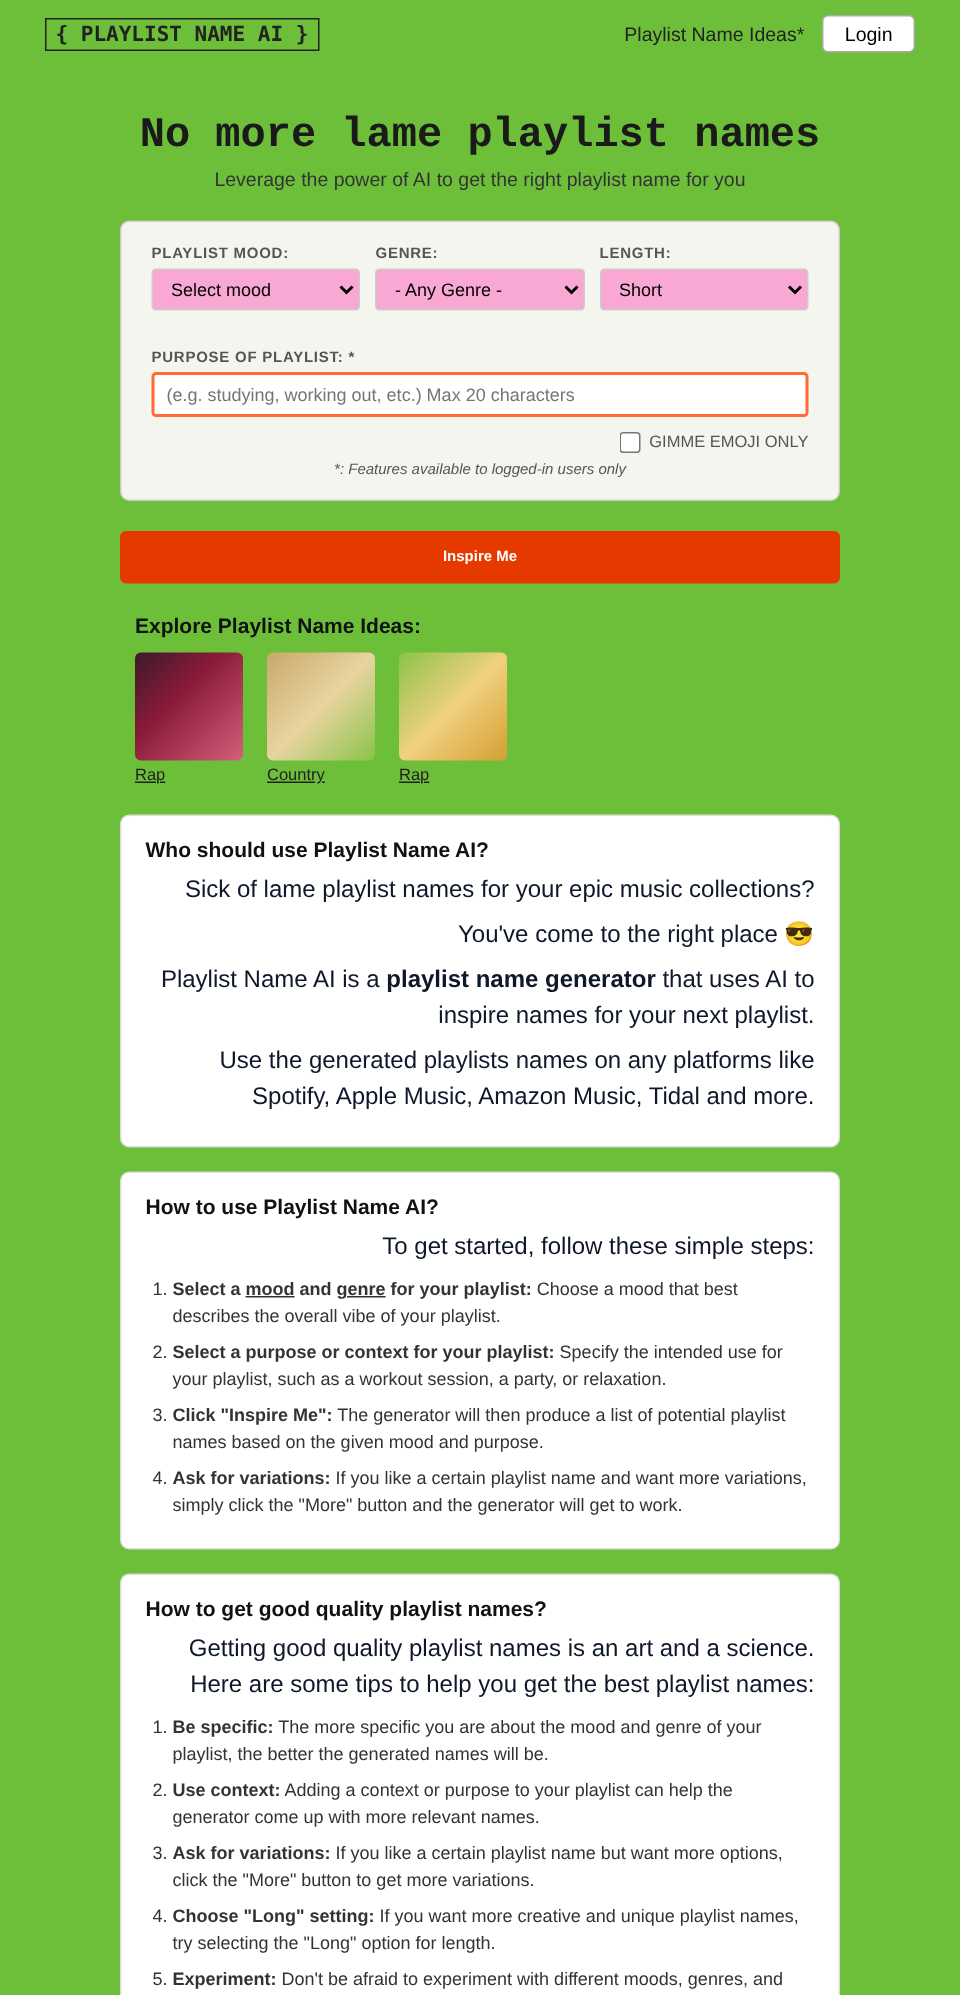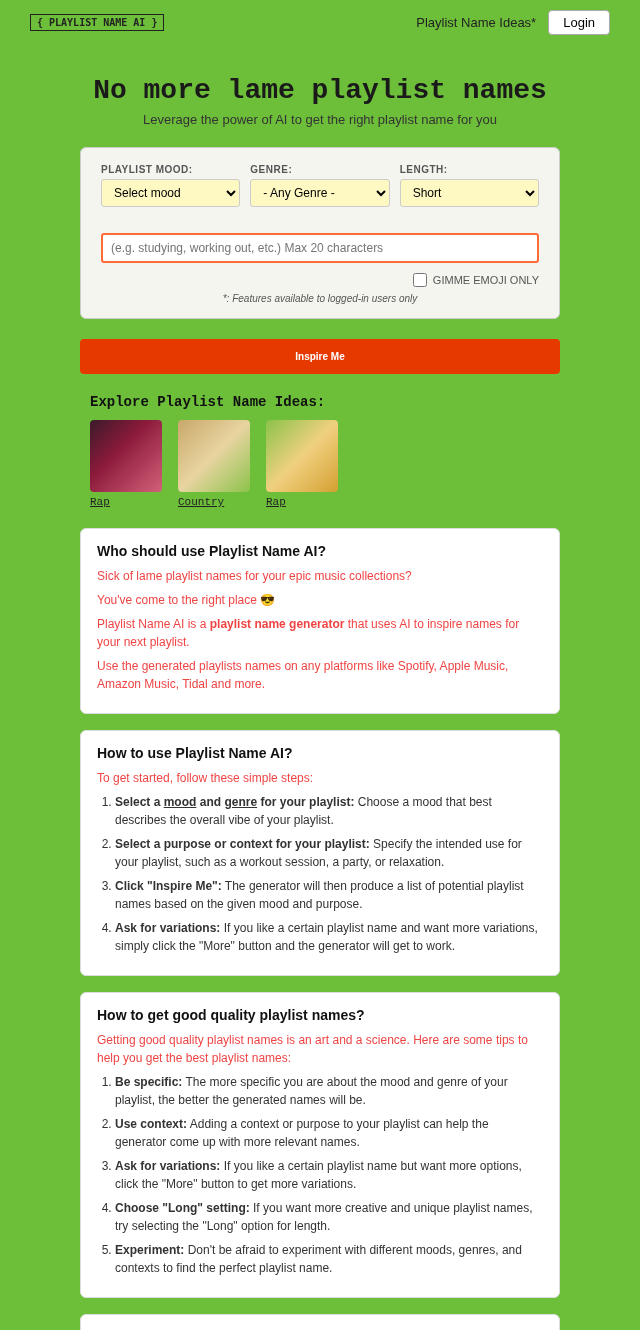--- a/index.html
+++ b/index.html
@@ -13,21 +13,21 @@
     
     .navbar {
       display: flex;
       align-items: center;
       justify-content: space-between;
       padding: 10px 30px;
       background-color: #6dbf3a;
     }
     .navbar-brand {
       font-family: monospace;
-      font-size: 10px;
+      font-size: 14px;
       font-weight: bold;
       color: #222;
       border: 1px solid #222;
       padding: 2px 6px;
     }
     .navbar-right {
       display: flex;
       align-items: center;
       gap: 12px;
     }
@@ -87,21 +87,21 @@
       letter-spacing: 0.5px;
       margin-bottom: 4px;
       text-transform: uppercase;
     }
     .form-group select,
     .form-group input[type="text"] {
       border: 1px solid #ccc;
       border-radius: 3px;
       padding: 5px 8px;
       font-size: 12px;
-      background: #fef9c3;
+      background: #f9a8d4;
     }
     .purpose-group {
       margin-bottom: 10px;
     }
     .purpose-group label {
       font-size: 10px;
       font-weight: bold;
       text-transform: uppercase;
       color: #555;
       letter-spacing: 0.5px;
@@ -150,21 +150,20 @@
       font-size: 10px;
       font-weight: bold;
       cursor: pointer;
       text-align: center;
     }
     
     .explore-section {
       max-width: 480px;
       margin: 0 auto 20px;
       padding: 0 10px;
-      font-family: Liberation Mono, monospace;
     }
     .explore-section h3 {
       font-size: 14px;
       font-weight: bold;
       margin-bottom: 10px;
       color: #111;
     }
     .explore-grid {
       display: flex;
       gap: 16px;
@@ -215,24 +214,25 @@
       margin: 0 auto 16px;
       padding: 14px 16px;
     }
     .info-section h2 {
       font-size: 14px;
       font-weight: bold;
       margin-bottom: 8px;
       color: #111;
     }
     .info-section p {
-      font-size: 12px;
+      font-size: 16px;
       line-height: 1.5;
       margin-bottom: 6px;
-      color: #ef4444;
+      color: #0f172a;
+      text-align: right;
     }
     .info-section p strong {
       font-weight: bold;
     }
     .info-section ol {
       padding-left: 18px;
       margin: 0;
     }
     .info-section ol li {
       font-size: 12px;
@@ -284,20 +284,21 @@
     </div>
     <div class="form-group">
       <label>LENGTH:</label>
       <select>
         <option>Short</option>
         <option>Long</option>
       </select>
     </div>
   </div>
   <div class="purpose-group">
+    <label>PURPOSE OF PLAYLIST: *</label>
     <input type="text" placeholder="(e.g. studying, working out, etc.) Max 20 characters" style="">
   </div>
   <div class="emoji-row">
     <input type="checkbox" style="">
     <label>GIMME EMOJI ONLY</label>
   </div>
   <p class="features-note">*: Features available to logged-in users only</p>
 </div>
 
 <button class="btn-inspire">Inspire Me</button>

